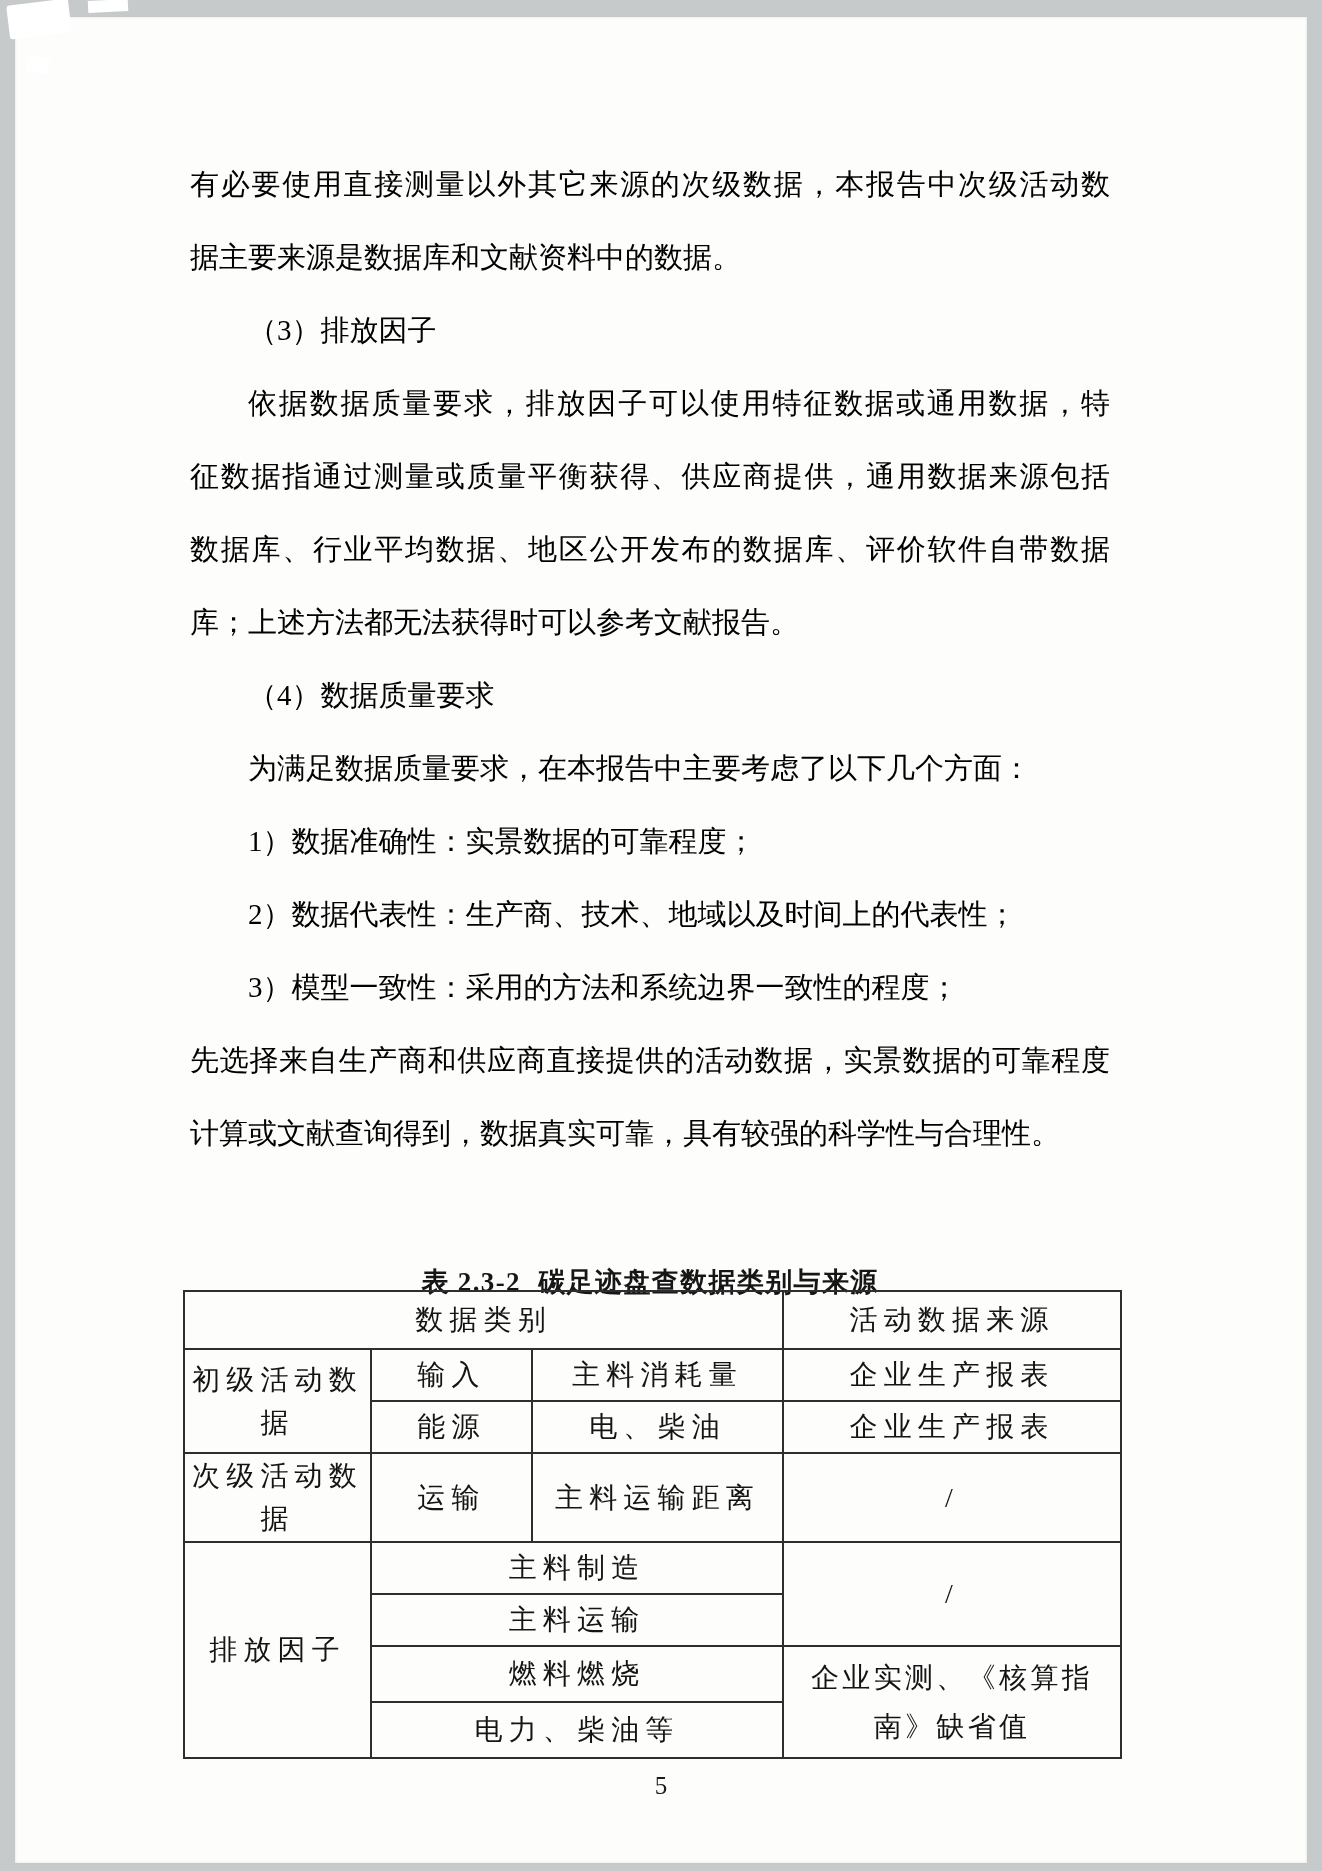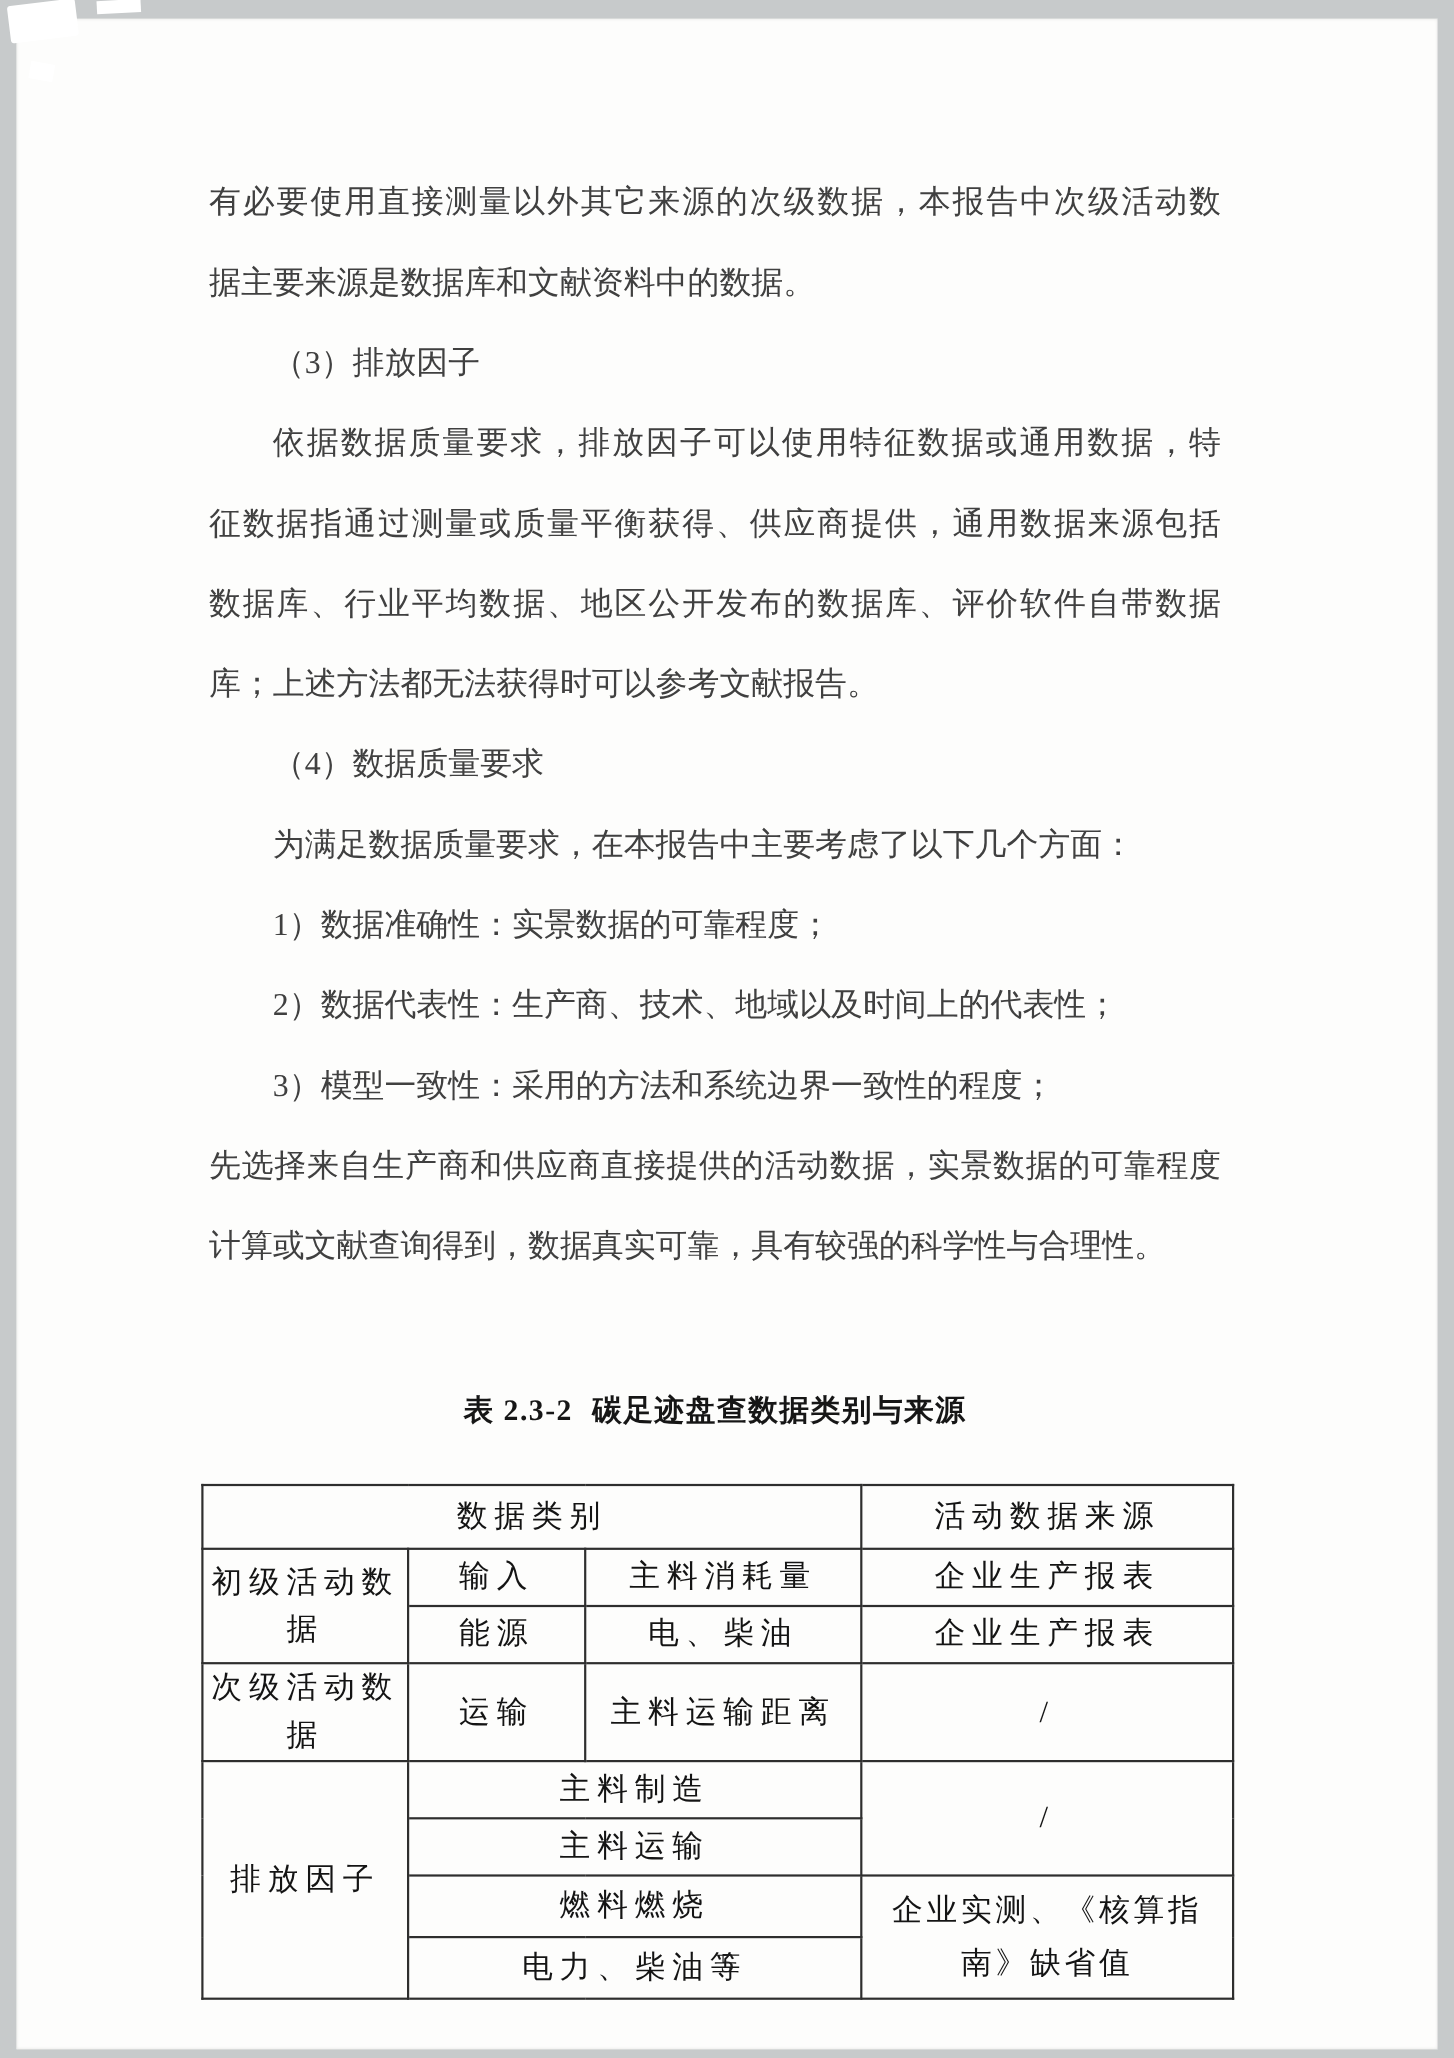--- a/index.html
+++ b/index.html
@@ -16,35 +16,35 @@
     background:#fdfdfc;
     box-shadow:0 0 3px rgba(0,0,0,0.12) inset;
   }
   .scan-artifact { position:absolute; background:#ffffff; }
   .a1 { left:8px; top:2px; width:62px; height:34px; transform:rotate(-7deg); border-radius:3px; }
   .a2 { left:27px; top:57px; width:22px; height:16px; transform:rotate(10deg); }
   .a3 { left:88px; top:0px; width:40px; height:12px; transform:rotate(-3deg); }
 
   .textblock {
     position:absolute; left:190px; top:148px; width:920px;
-    font-size:29px; color:#404040;
+    font-size:29px; color:#000000;
   }
   .line { height:73px; line-height:73px; }
   .line.ind { text-indent:2em; }
   .line.fill { text-align:justify; text-align-last:justify; }
 
   .table-caption {
     position:absolute; left:190px; top:1264px; width:920px;
     text-align:center; font-weight:bold; font-size:27px; color:#161616;
     letter-spacing:0.05em;
   }
   .table-caption .cap-label { margin-right:0.65em; }
 
   table.doc-table {
-    position:absolute; left:183px; top:1349px;
+    position:absolute; left:183px; top:1290px;
     width:937px; border-collapse:collapse; table-layout:fixed;
     font-size:28px; color:#141414;
   }
   .doc-table td {
     border:2px solid #2e2e2e;
     text-align:center; vertical-align:middle;
     letter-spacing:0.22em; padding:0 6px;
     line-height:1.55;
   }
   .doc-table td.wrap-cell { letter-spacing:0.12em; padding:0 16px; line-height:1.75; }

